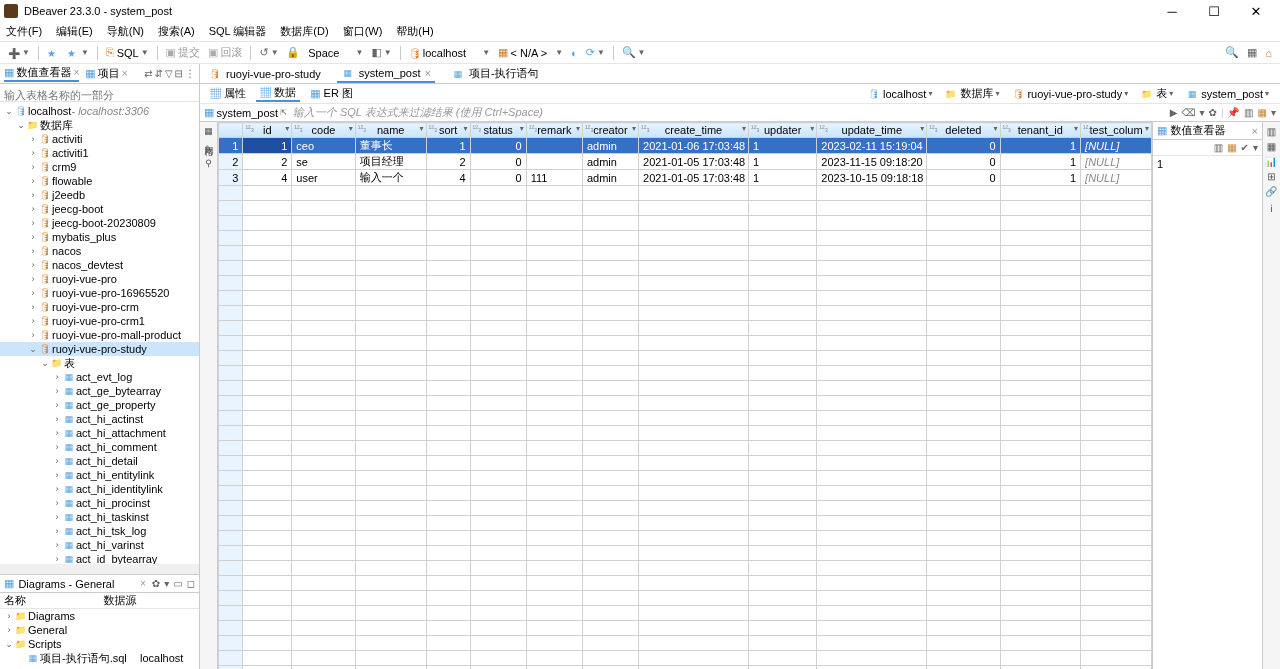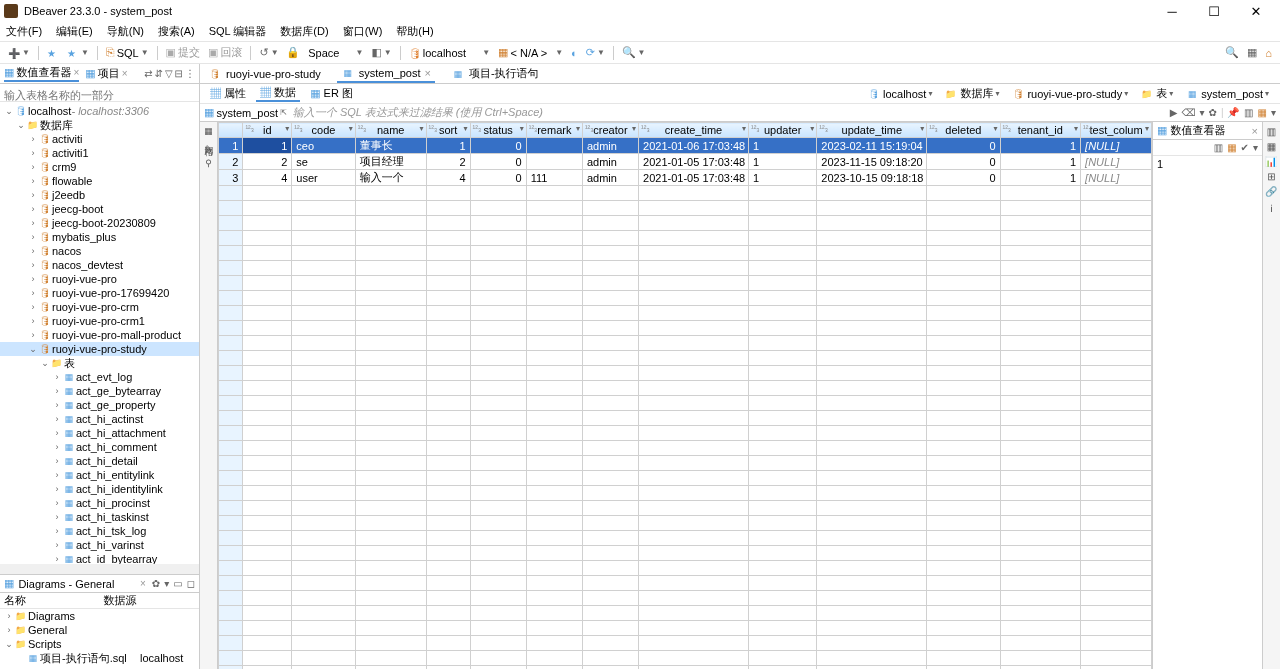--- a/index.html
+++ b/index.html
@@ -285,21 +285,21 @@
           <span class="tree-text">nacos_devtest</span>
         </div>
         <div class="tree-row" style="padding-left: 28px;">
           <span class="twisty">›</span>
           <span class="tree-icon ic-db"></span>
           <span class="tree-text">ruoyi-vue-pro</span>
         </div>
         <div class="tree-row" style="padding-left: 28px;">
           <span class="twisty">›</span>
           <span class="tree-icon ic-db"></span>
-          <span class="tree-text">ruoyi-vue-pro-17699420</span>
+          <span class="tree-text">ruoyi-vue-pro-16965520</span>
         </div>
         <div class="tree-row" style="padding-left: 28px;">
           <span class="twisty">›</span>
           <span class="tree-icon ic-db"></span>
           <span class="tree-text">ruoyi-vue-pro-crm</span>
         </div>
         <div class="tree-row" style="padding-left: 28px;">
           <span class="twisty">›</span>
           <span class="tree-icon ic-db"></span>
           <span class="tree-text">ruoyi-vue-pro-crm1</span>

